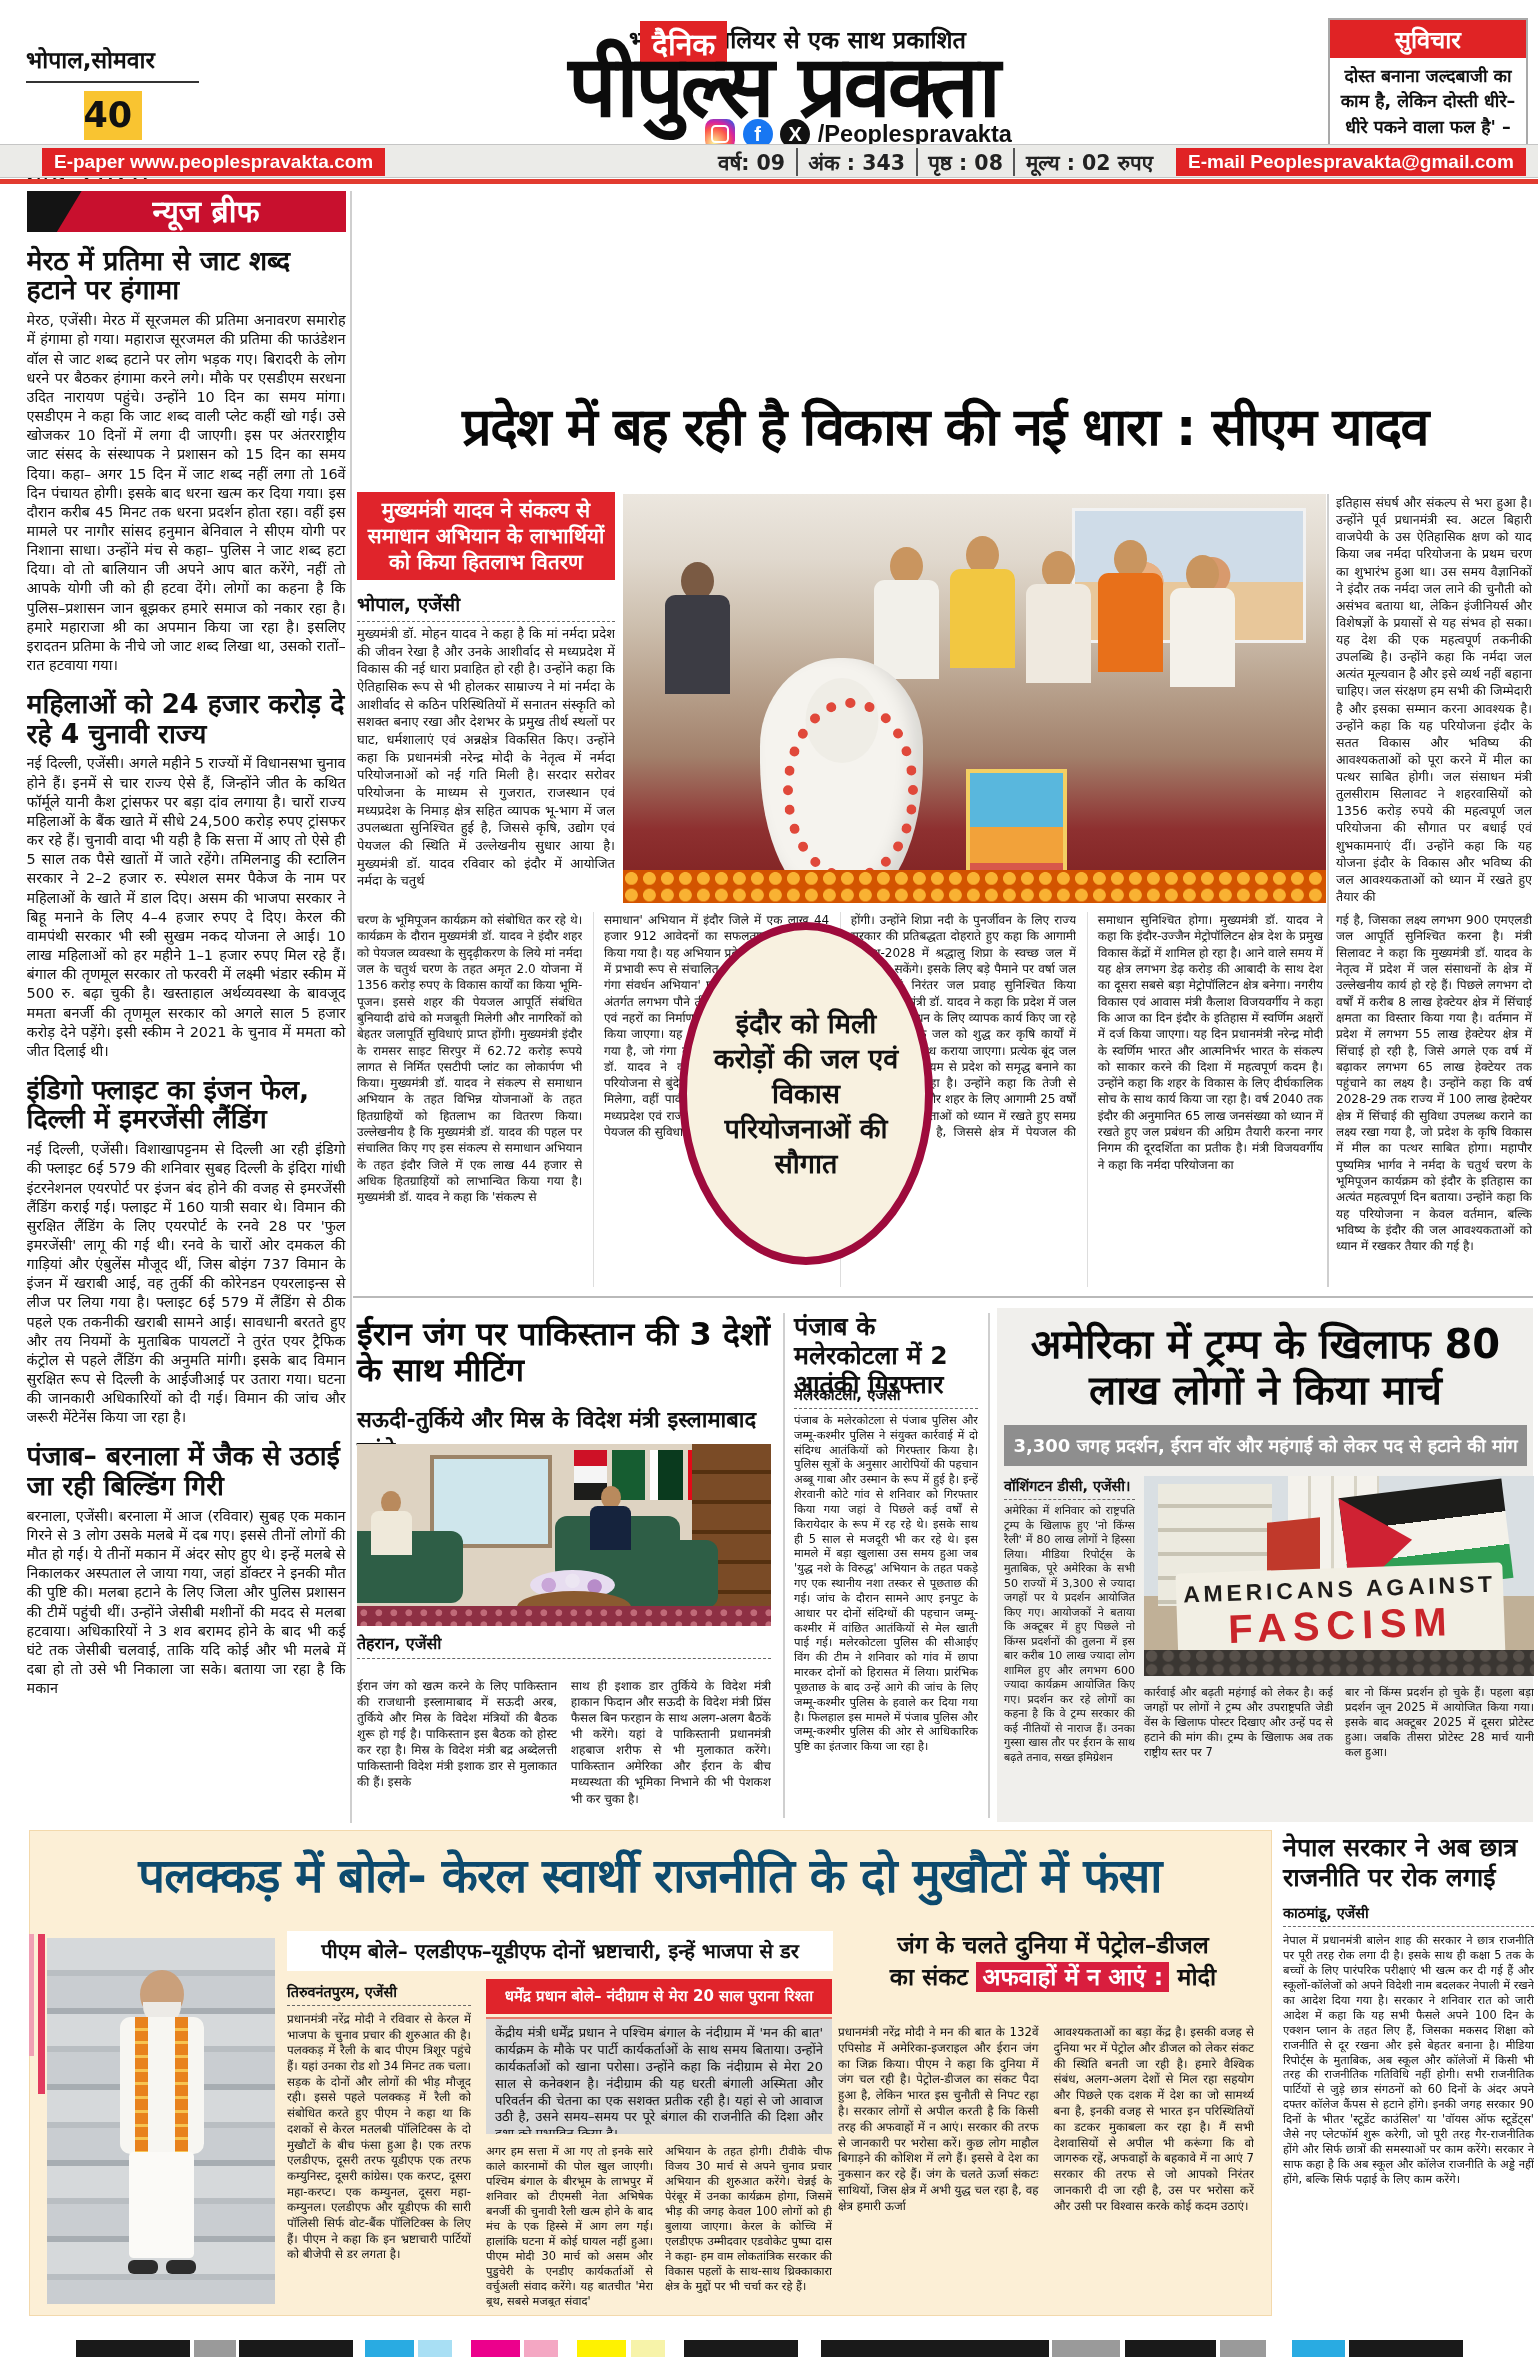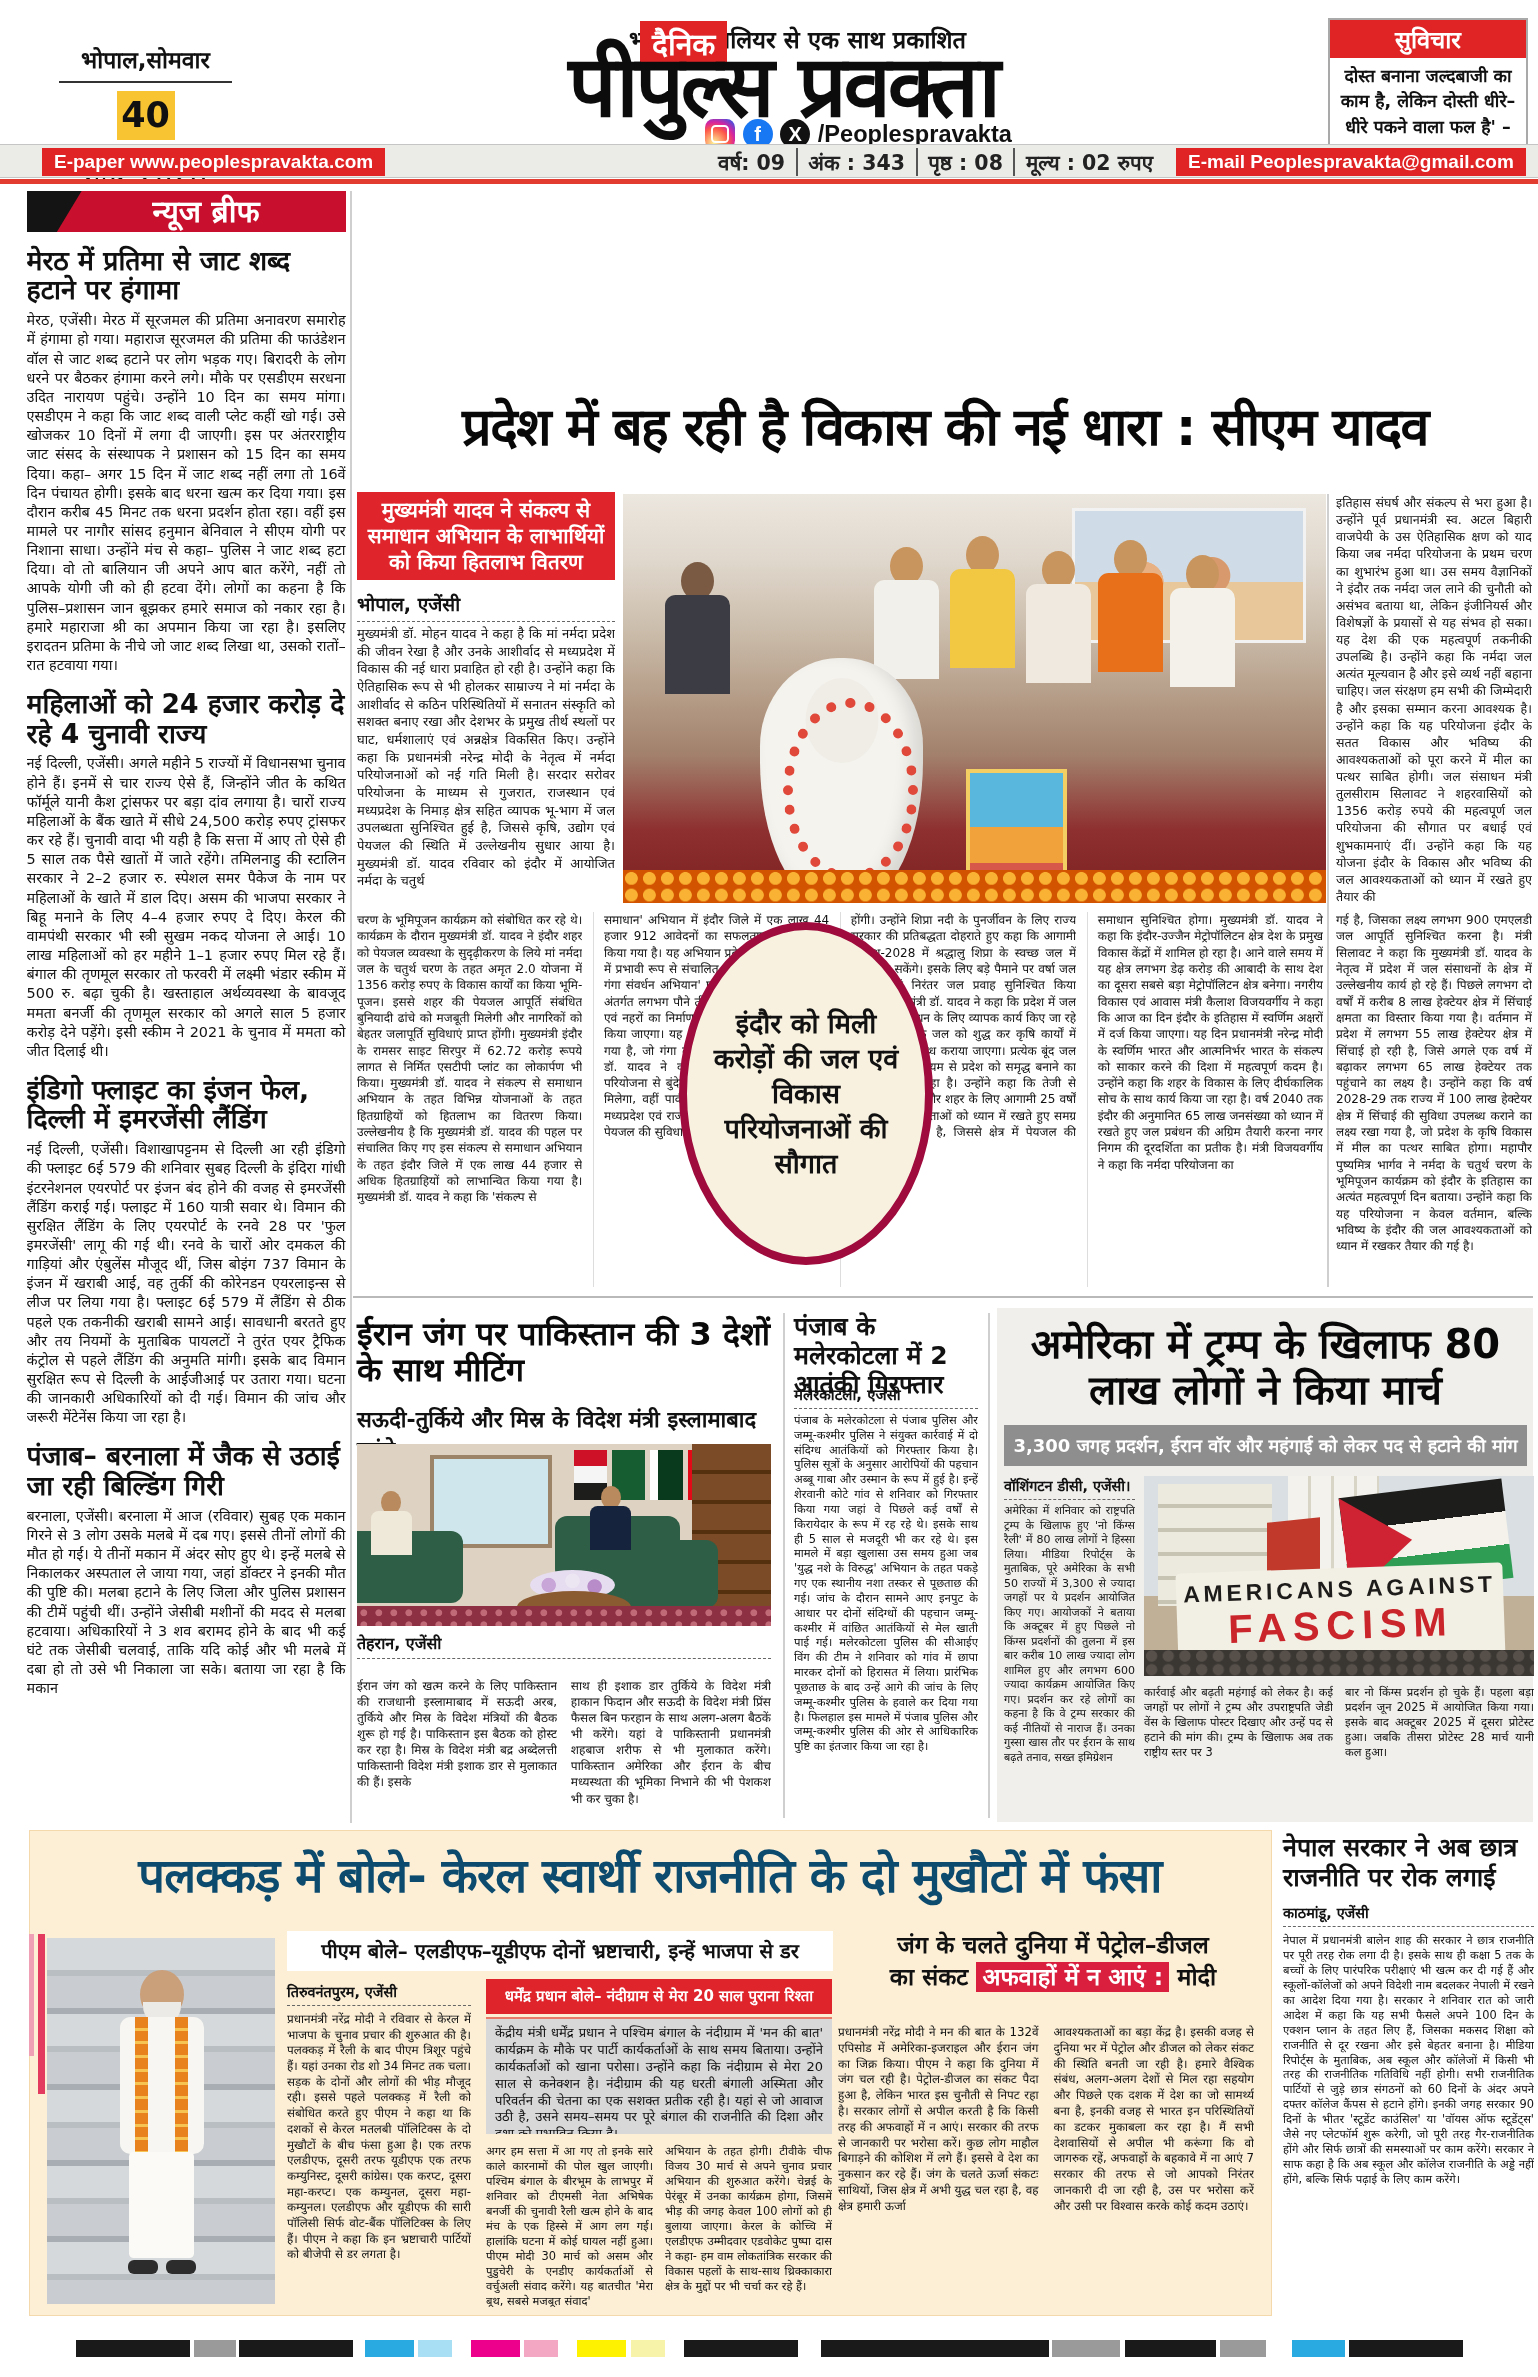--- a/index.html
+++ b/index.html
@@ -3,21 +3,21 @@
 <meta charset="utf-8">
 <style>
   html,body{margin:0;padding:0;background:#fff;}
   #page{position:relative;width:1539px;height:2377px;background:#fff;overflow:hidden;
         font-family:"DejaVu Sans",sans-serif;color:#111;}
   .abs{position:absolute;}
   .jt{text-align:justify;}
   .hid{overflow:hidden;}
   .dashu{border-bottom:1.5px dashed #666;padding-bottom:3.8px;}
   
-  .m-left{left:59px;top:43px;width:173px;text-align:center;}
+  .m-left{left:26px;top:43px;width:173px;text-align:left;}
   .m-ed{font-size:23px;font-weight:bold;border-bottom:2.3px solid #333;padding-bottom:6px;}
   .m-day{width:58px;height:49px;background:#f9c431;font-size:35px;font-weight:bold;line-height:49px;margin:7.6px auto;}
   .m-my{font-size:27px;border-top:2.3px solid #333;padding-top:6px;}
   .m-daily{left:640px;top:21px;background:#e02325;color:#fff;font-size:30px;font-weight:bold;padding:1.5px 12px;}
   .m-title{left:312px;top:44px;width:942px;text-align:center;font-size:85px;font-weight:bold;
            letter-spacing:-3px;line-height:1.0;color:#0c0c0c;}
   .m-tagline{left:463px;top:23px;width:669px;text-align:center;font-size:23.6px;font-weight:bold;}
   .social{left:705px;top:119px;display:flex;align-items:center;gap:7.6px;}
   .ic{width:30px;height:30px;border-radius:50%;display:flex;align-items:center;justify-content:center;
       color:#fff;font-weight:bold;font-size:20px;font-family:"Liberation Sans",sans-serif;}
@@ -337,21 +337,21 @@
     <div class="bd2"></div>
     <div class="flag-pal"></div>
     <div class="flag-red"></div>
     <div class="banner">
       <div class="l1">AMERICANS AGAINST</div>
       <div class="l2">FASCISM</div>
     </div>
     <div class="crowd"></div>
   </div>
   <div class="abs us-bcols">
-    <div>कार्रवाई और बढ़ती महंगाई को लेकर है। कई जगहों पर लोगों ने ट्रम्प और उपराष्ट्रपति जेडी वेंस के खिलाफ पोस्टर दिखाए और उन्हें पद से हटाने की मांग की। ट्रम्प के खिलाफ अब तक राष्ट्रीय स्तर पर 3</div>
+    <div>कार्रवाई और बढ़ती महंगाई को लेकर है। कई जगहों पर लोगों ने ट्रम्प और उपराष्ट्रपति जेडी वेंस के खिलाफ पोस्टर दिखाए और उन्हें पद से हटाने की मांग की। ट्रम्प के खिलाफ अब तक राष्ट्रीय स्तर पर 7</div>
     <div>बार नो किंग्स प्रदर्शन हो चुके हैं। पहला बड़ा प्रदर्शन जून 2025 में आयोजित किया गया। इसके बाद अक्टूबर 2025 में दूसरा प्रोटेस्ट हुआ। जबकि तीसरा प्रोटेस्ट 28 मार्च यानी कल हुआ।</div>
   </div>
 
   <div class="abs cream"></div>
   <div class="abs bot-h">पलक्कड़ में बोले- केरल स्वार्थी राजनीति के दो मुखौटों में फंसा</div>
 
   <div class="abs modi-stripe"></div>
   <div class="abs modi-stripe2"></div>
   <div class="photo ph-modi">
     <div class="modi-hd"></div>

